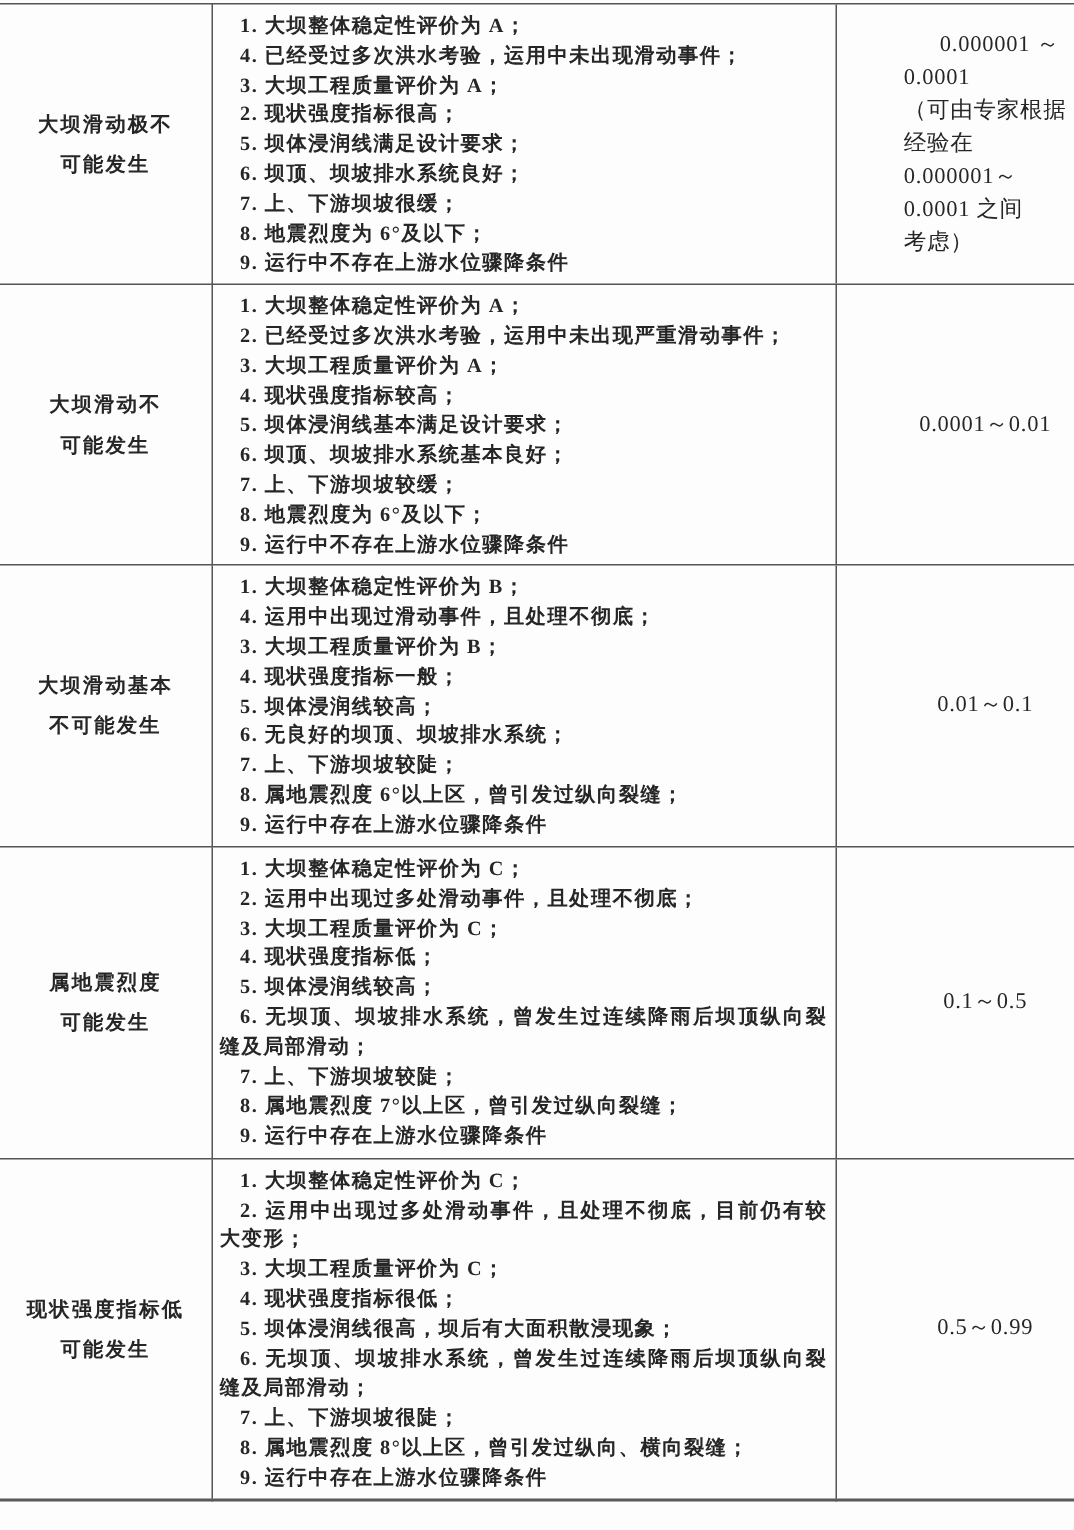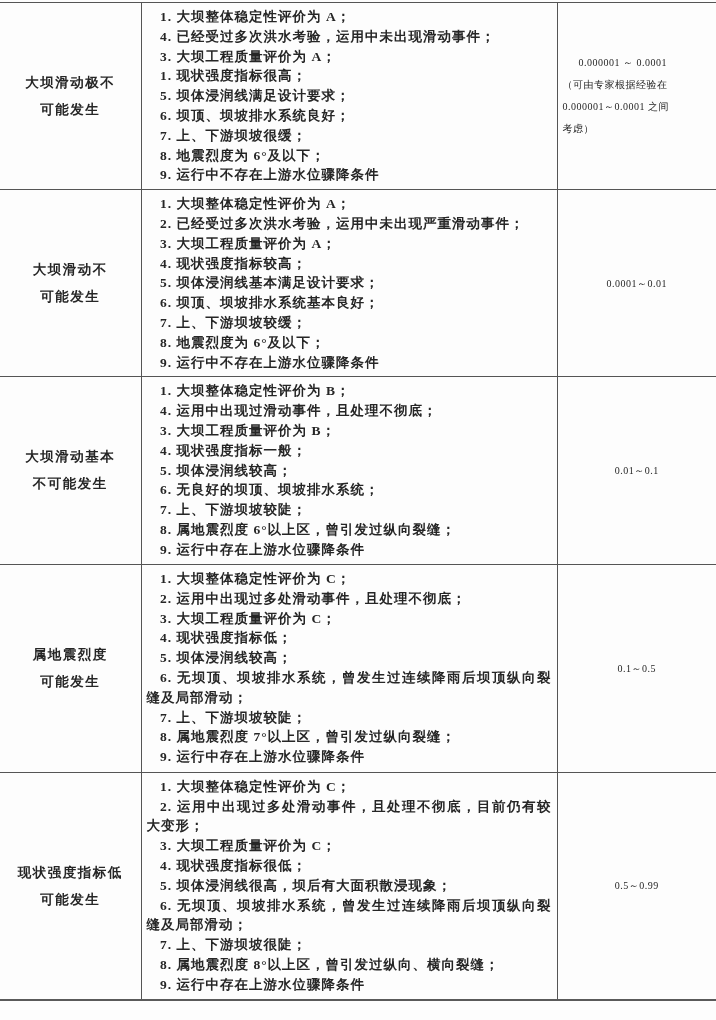--- a/index.html
+++ b/index.html
@@ -49,23 +49,24 @@
   .item {
     margin: 0;
     font-size: 13.5px;
     line-height: 19.8px;
     letter-spacing: 1px;
     text-indent: 1em;
     text-align: justify;
   }
   td.c-prob {
     text-align: center;
-    font-size: 10px;
+    font-size: 15px;
     letter-spacing: 0.5px;
     line-height: 21px;
+    padding-left: 40px;
   }
   .prob-note {
     text-align: left;
     padding: 0 5px;
     line-height: 22px;
   }
   .prob-note .first { text-indent: 1.6em; }
   .prob-line { white-space: nowrap; }
 </style>
 </head>
@@ -82,21 +83,21 @@
 
   <tr style="height:180px;">
     <td class="c-eval">
       <div>大坝滑动极不</div>
       <div>可能发生</div>
     </td>
     <td class="c-crit">
       <p class="item">1. 大坝整体稳定性评价为 A；</p>
       <p class="item">4. 已经受过多次洪水考验，运用中未出现滑动事件；</p>
       <p class="item">3. 大坝工程质量评价为 A；</p>
-      <p class="item">1. 现状强度指标很高；</p>
+      <p class="item">2. 现状强度指标很高；</p>
       <p class="item">5. 坝体浸润线满足设计要求；</p>
       <p class="item">6. 坝顶、坝坡排水系统良好；</p>
       <p class="item">7. 上、下游坝坡很缓；</p>
       <p class="item">8. 地震烈度为 6°及以下；</p>
       <p class="item">9. 运行中不存在上游水位骤降条件</p>
     </td>
     <td class="c-prob">
       <div class="prob-note">
         <div class="first">0.000001 ～ 0.0001</div>
         <div>（可由专家根据经验在</div>

